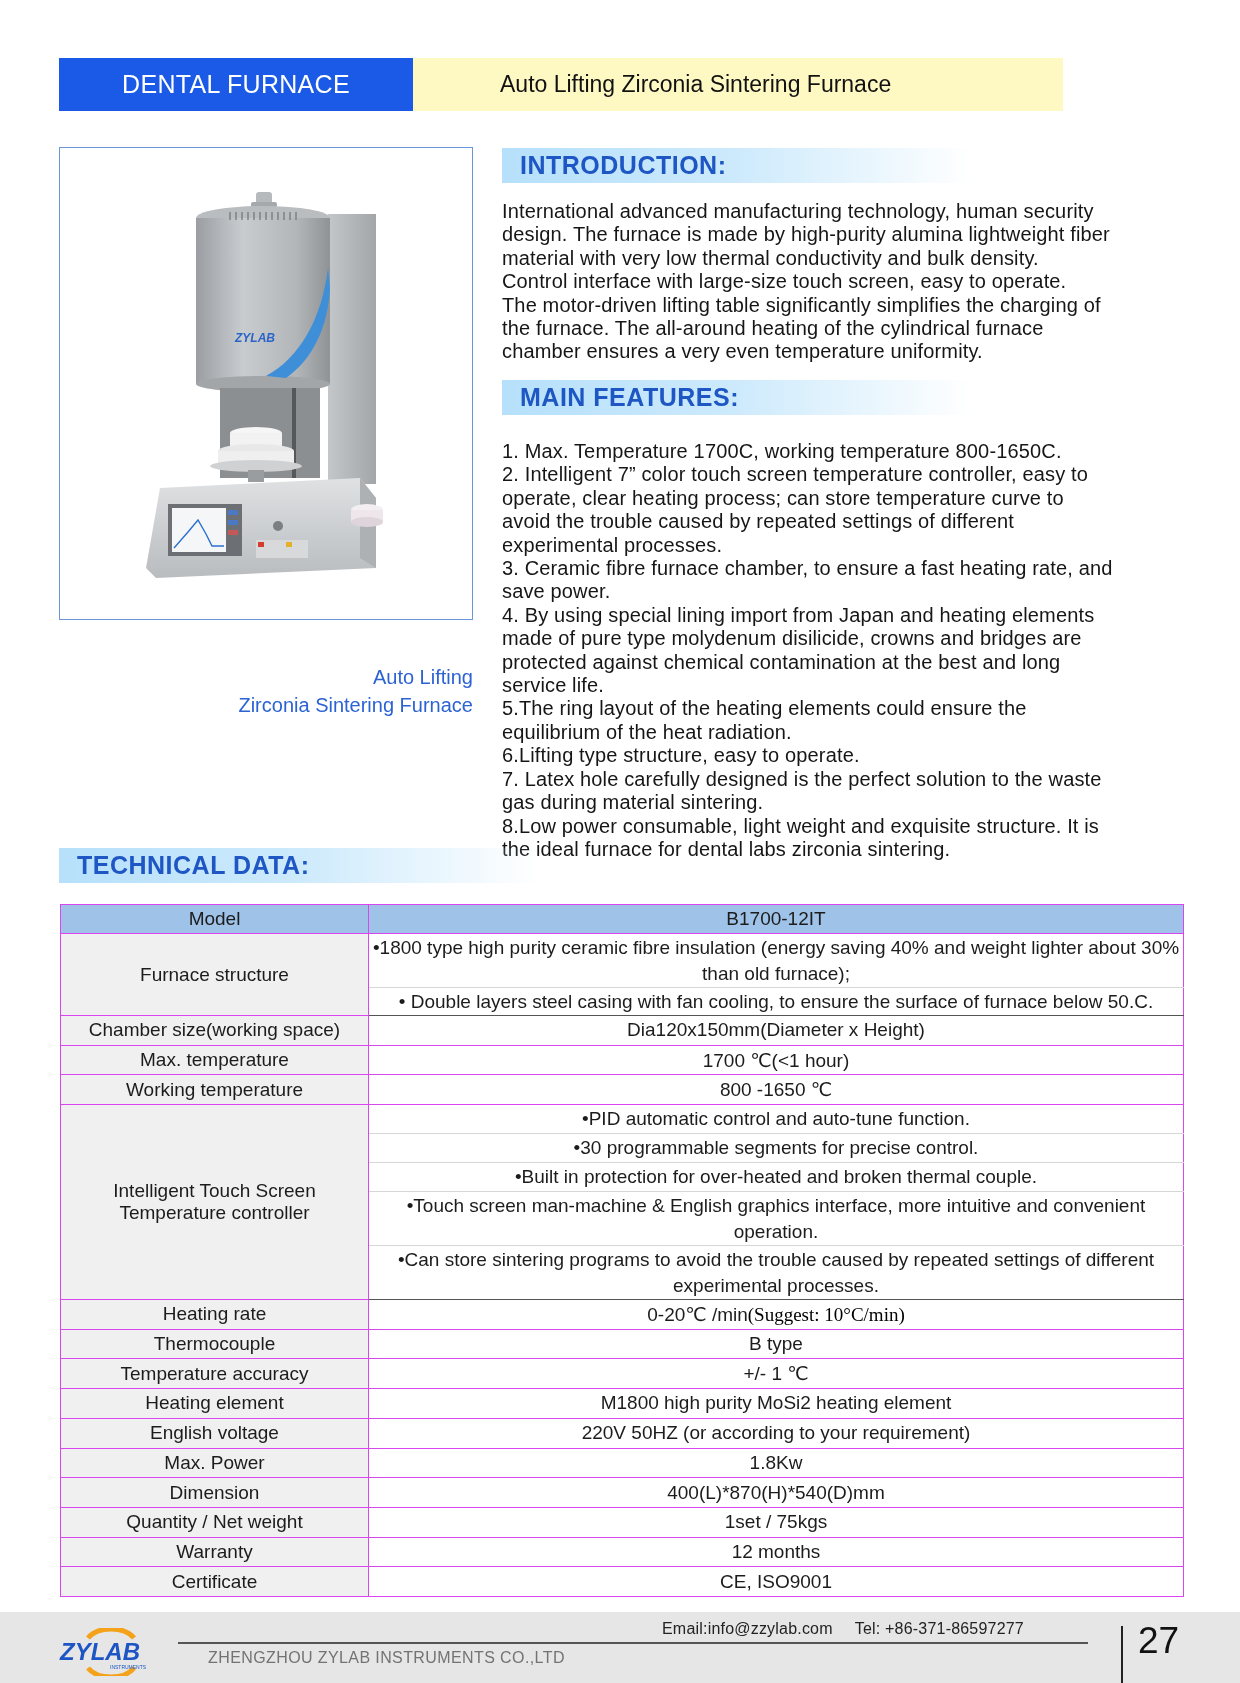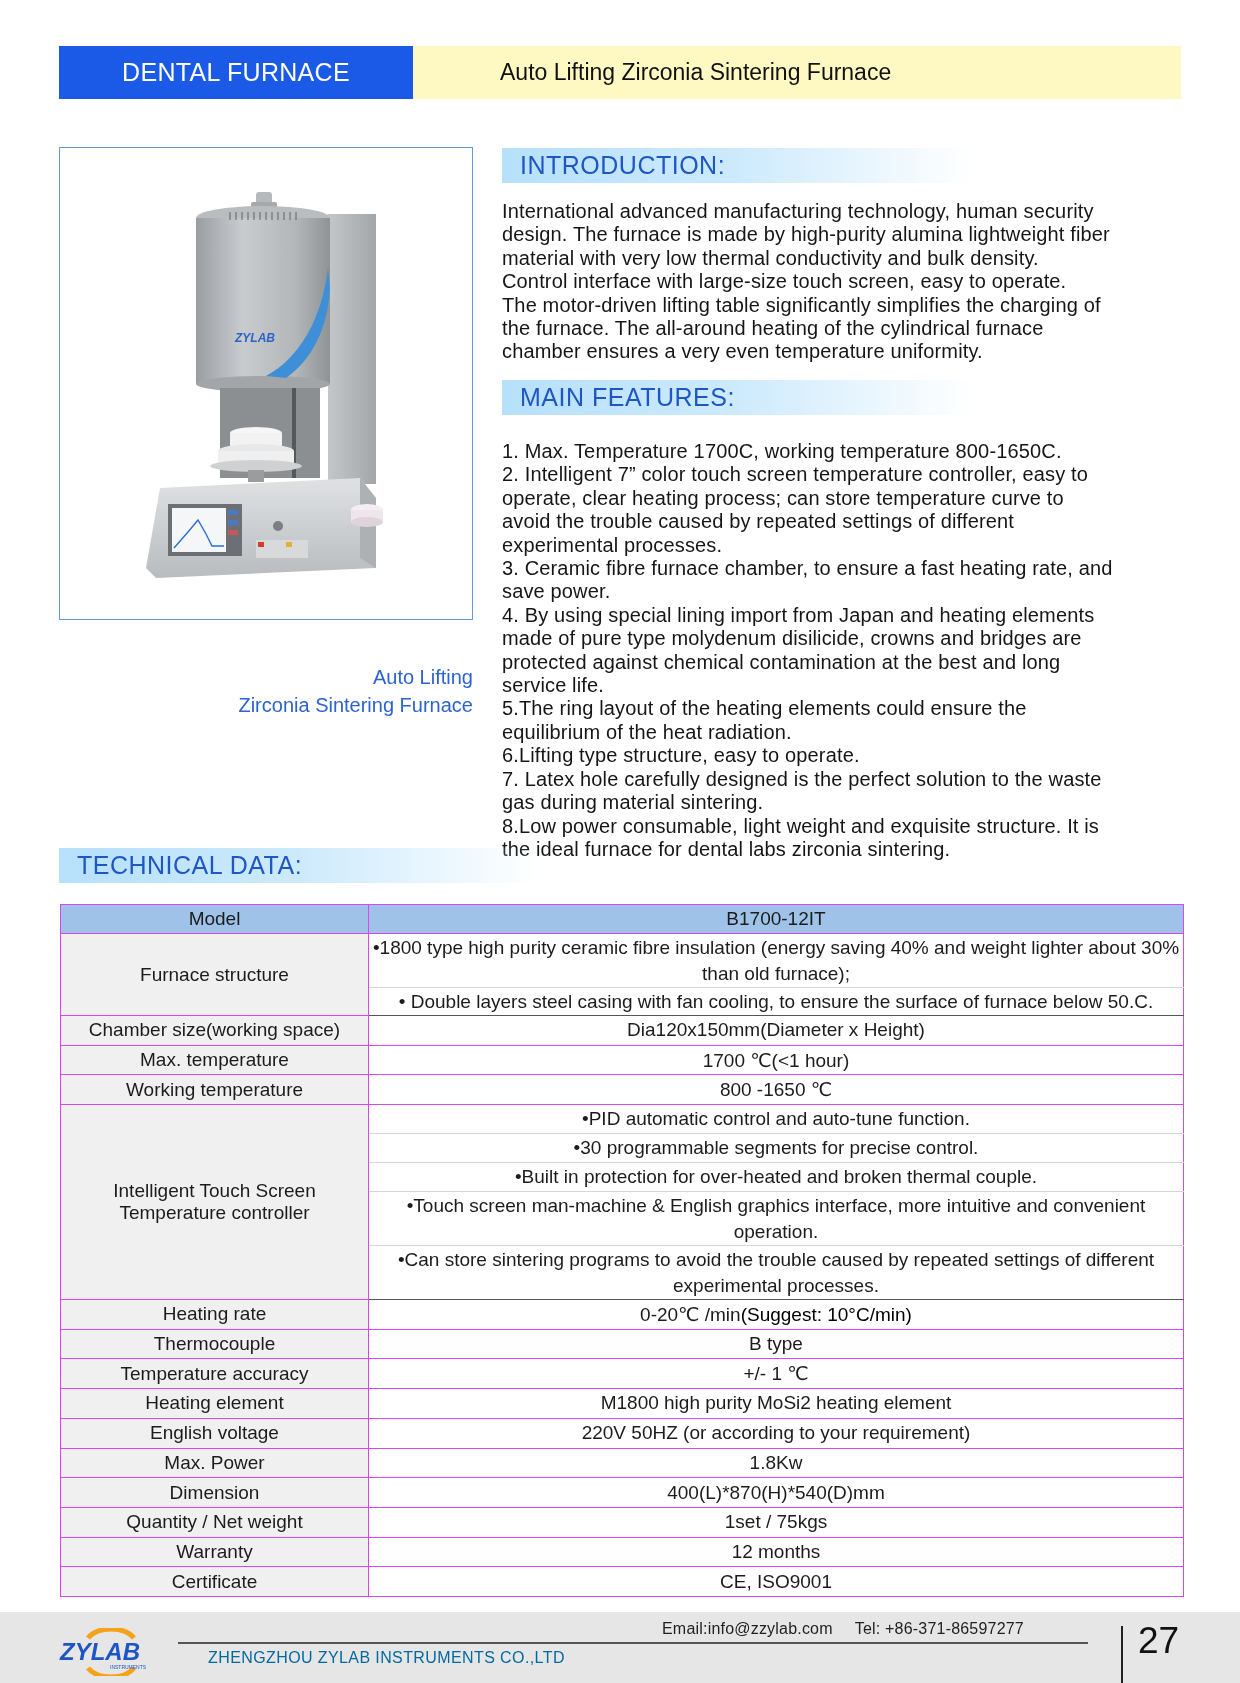--- a/index.html
+++ b/index.html
@@ -1,57 +1,57 @@
 <!DOCTYPE html>
 <html><head>
   <meta charset="utf-8">
   <style>
     * { margin: 0; padding: 0; box-sizing: border-box; }
     html, body { width: 1240px; height: 1683px; background: #ffffff; overflow: hidden; }
     body { position: relative; font-family: "Liberation Sans", "DejaVu Sans", sans-serif; color: #1a1a1a; }
 
     
-    .header { position: absolute; left: 59px; top: 46px; width: 1122px; height: 53px; display: flex; }
+    .header { position: absolute; left: 59px; top: 58px; width: 1004px; height: 53px; display: flex; }
     .header-left { width: 354px; height: 100%; background: #1a5ae6; color: #ffffff; font-size: 25px; display: flex; align-items: center; justify-content: center; letter-spacing: 0.3px; }
     .header-right { flex: 1; height: 100%; background: #fef9c3; color: #111; font-size: 23px; display: flex; align-items: center; padding-left: 87px; }
 
     
     .product-frame { position: absolute; left: 59px; top: 147px; width: 414px; height: 473px; border: 1px solid #6a97d8; background: #ffffff; overflow: hidden; }
     .product-caption { position: absolute; left: 59px; top: 663px; width: 414px; text-align: right; color: #2c63d3; font-size: 20px; line-height: 28px; }
 
     
     .section-head { position: absolute; height: 35px; display: flex; align-items: center; padding-left: 18px; color: #1e56c4; font-size: 25px; letter-spacing: 0.5px;
-      background: linear-gradient(to right, #b6e0fb 0%, #cdeafc 50%, rgba(255,255,255,0) 100%); }
+      background: linear-gradient(to right, #b6e0fb 0%, #cdeafc 50%, rgba(255,255,255,0) 100%); font-weight: bold; }
     .sh-intro { left: 502px; top: 148px; width: 470px; }
     .sh-feat { left: 502px; top: 380px; width: 470px; }
     .sh-tech { left: 59px; top: 848px; width: 480px; }
 
     .body-text { position: absolute; left: 502px; width: 690px; font-size: 20px; line-height: 23.4px; color: #161616; letter-spacing: 0.15px; }
     .intro-text { top: 200px; }
     .feat-list { top: 440px; }
     .feat-list div { }
 
     
     .spec-table { position: absolute; left: 60px; top: 904px; width: 1124px; border-collapse: collapse; font-size: 19px; table-layout: fixed; }
     .spec-table td { border: 1px solid #d946ef; text-align: center; vertical-align: middle; padding: 0 2px; color: #1c1c1c; }
     .spec-table td.lbl { width: 308px; background: #f0f0f0; }
     .spec-table tr.model td { background: #9ec2e8; height: 29px; }
     .spec-table tr.std td { height: 29.7px; }
     .spec-table td.sub { border-top: 1px solid #d6d6d6; border-bottom: 1px solid #d6d6d6; line-height: 26px; }
     .spec-table td.sub.first { border-top: 1px solid #555; }
     .spec-table td.sub.last { border-bottom: 1px solid #555; }
-    .dark { color: #000; }
+    .dark { color: #000; font-family: Liberation Serif, serif; }
 
     
     .footer { position: absolute; left: 0; top: 1612px; width: 1240px; height: 71px; background: #e6e6e6; }
     .logo { position: absolute; left: 58px; top: 16px; width: 95px; height: 48px; }
     .footer-line { position: absolute; left: 178px; top: 30px; width: 910px; height: 2px; background: #555; }
     .footer-contact { position: absolute; left: 662px; top: 8px; font-size: 16px; color: #222; letter-spacing: 0.2px; }
     .footer-contact span { margin-right: 22px; }
-    .footer-company { position: absolute; left: 208px; top: 37px; font-size: 16px; color: #0369a1; letter-spacing: 0.4px; }
+    .footer-company { position: absolute; left: 208px; top: 37px; font-size: 16px; color: #737373; letter-spacing: 0.4px; }
     .page-divider { position: absolute; left: 1121px; top: 14px; width: 2px; height: 57px; background: #222; }
     .page-number { position: absolute; left: 1138px; top: 8px; font-size: 37px; color: #111; }
   </style>
 </head>
 <body>
 
 <div class="header">
   <div class="header-left">DENTAL FURNACE</div>
   <div class="header-right">Auto Lifting Zirconia Sintering Furnace</div>
 </div>

